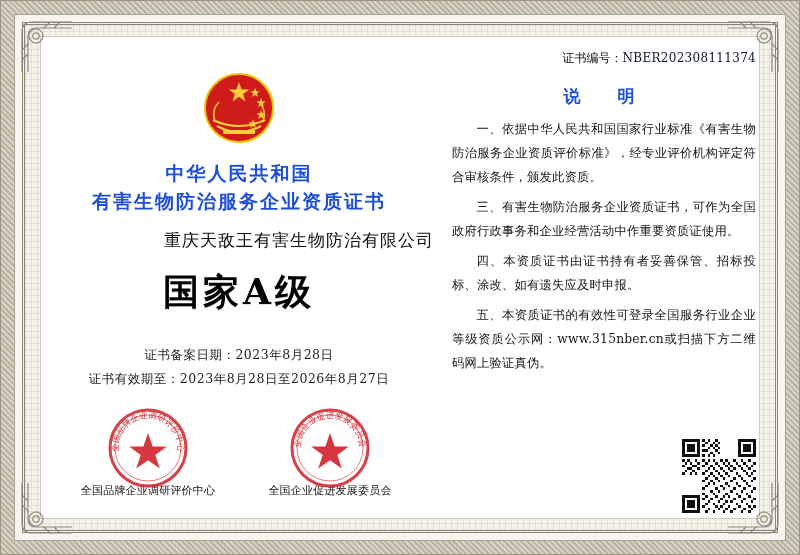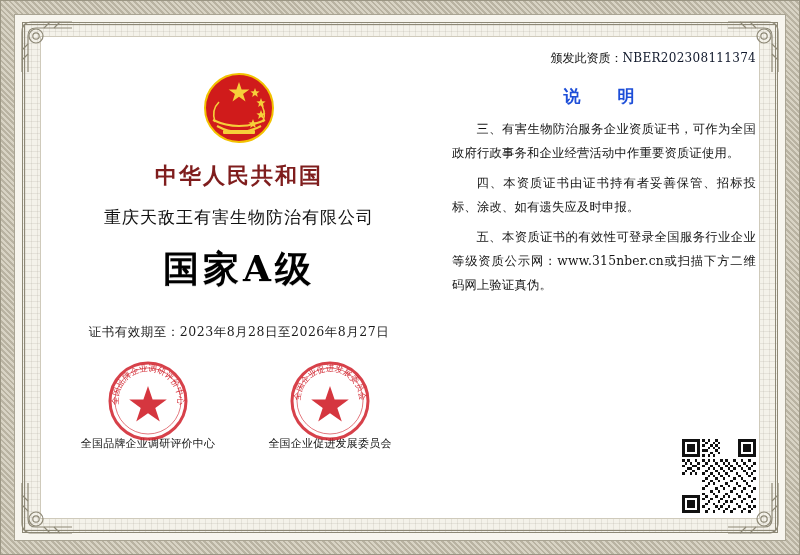--- a/index.html
+++ b/index.html
@@ -106,35 +106,35 @@
     position: relative;
   }
 
   .title-block {
     text-align: center;
     margin-top: 10px;
   }
   .title-line {
     font-family: "DejaVu Serif", "Liberation Serif", serif;
     font-weight: bold;
-    font-size: 22px;
-    color: #7f1d1d;
+    font-size: 19px;
+    color: #1d4ed8;
     letter-spacing: 2px;
     line-height: 1.45;
   }
   .zizhengming {
     text-align: center;
     font-family: "DejaVu Serif", "Liberation Serif", serif;
     font-size: 15px;
     color: #222;
     margin-top: 14px;
     letter-spacing: 3px;
   }
   .company {
-    text-align: center;
+    text-align: right;
     font-family: "DejaVu Serif", "Liberation Serif", serif;
     font-size: 17px;
     color: #111;
     margin-top: 14px;
     letter-spacing: 1px;
   }
   .grade {
     text-align: center;
     font-family: "DejaVu Serif", "Liberation Serif", serif;
     font-weight: bold;
@@ -305,28 +305,32 @@
             <g stroke="#f6cf3a" stroke-width="1.6" fill="none">
               <path d="M26 44 Q18 52 22 64"></path>
               <path d="M66 44 Q74 52 70 64"></path>
             </g>
           </svg>
         </div>
       </div>
 
       <div class="title-block">
         <div class="title-line">中华人民共和国</div>
+        <div class="title-line">有害生物防治服务企业资质证书</div>
       </div>
 
 
       <div class="company">重庆天敌王有害生物防治有限公司</div>
 
       <div class="grade">国家A级</div>
 
       <div class="dates">
+        <span class="row">
+          <span>证书备案日期：</span><span>2023年8月28日</span>
+        </span>
         <span class="row">
           <span>证书有效期至：</span><span>2023年8月28日至2026年8月27日</span>
         </span>
       </div>
 
       <div class="seals">
         <div class="seal-item">
           <div class="seal-stamp">
             <svg width="86" height="86" viewBox="0 0 86 86">
               <circle cx="43" cy="43" r="38" fill="none" stroke="#d0202a" stroke-width="3" opacity="0.85"></circle>
@@ -355,25 +359,26 @@
           </div>
           <div class="seal-caption">全国企业促进发展委员会</div>
         </div>
       </div>
 
     </div>
 
     <div class="right-col">
 
       <div class="cert-no">
-        <span>颁发此资质：</span><span class="num">NBER202308111374</span>
+        <span>证书编号：</span><span class="num">NBER202308111374</span>
       </div>
 
       <div class="notice-title">说　明</div>
 
+      <div class="notice-item">一、依据中华人民共和国国家行业标准《有害生物防治服务企业资质评价标准》，经专业评价机构评定符合审核条件，颁发此资质。</div>
       <div class="notice-item">三、有害生物防治服务企业资质证书，可作为全国政府行政事务和企业经营活动中作重要资质证使用。</div>
       <div class="notice-item">四、本资质证书由证书持有者妥善保管、招标投标、涂改、如有遗失应及时申报。</div>
       <div class="notice-item">五、本资质证书的有效性可登录全国服务行业企业等级资质公示网：www.315nber.cn或扫描下方二维码网上验证真伪。</div>
 
       <div class="qr">
         <svg width="74" height="74" viewBox="0 0 29 29" shape-rendering="crispEdges">
           <rect width="29" height="29" fill="#ffffff"></rect>
           <g fill="#111111">
             <rect x="0" y="0" width="7" height="1"></rect>
               <rect x="0" y="6" width="7" height="1"></rect>

